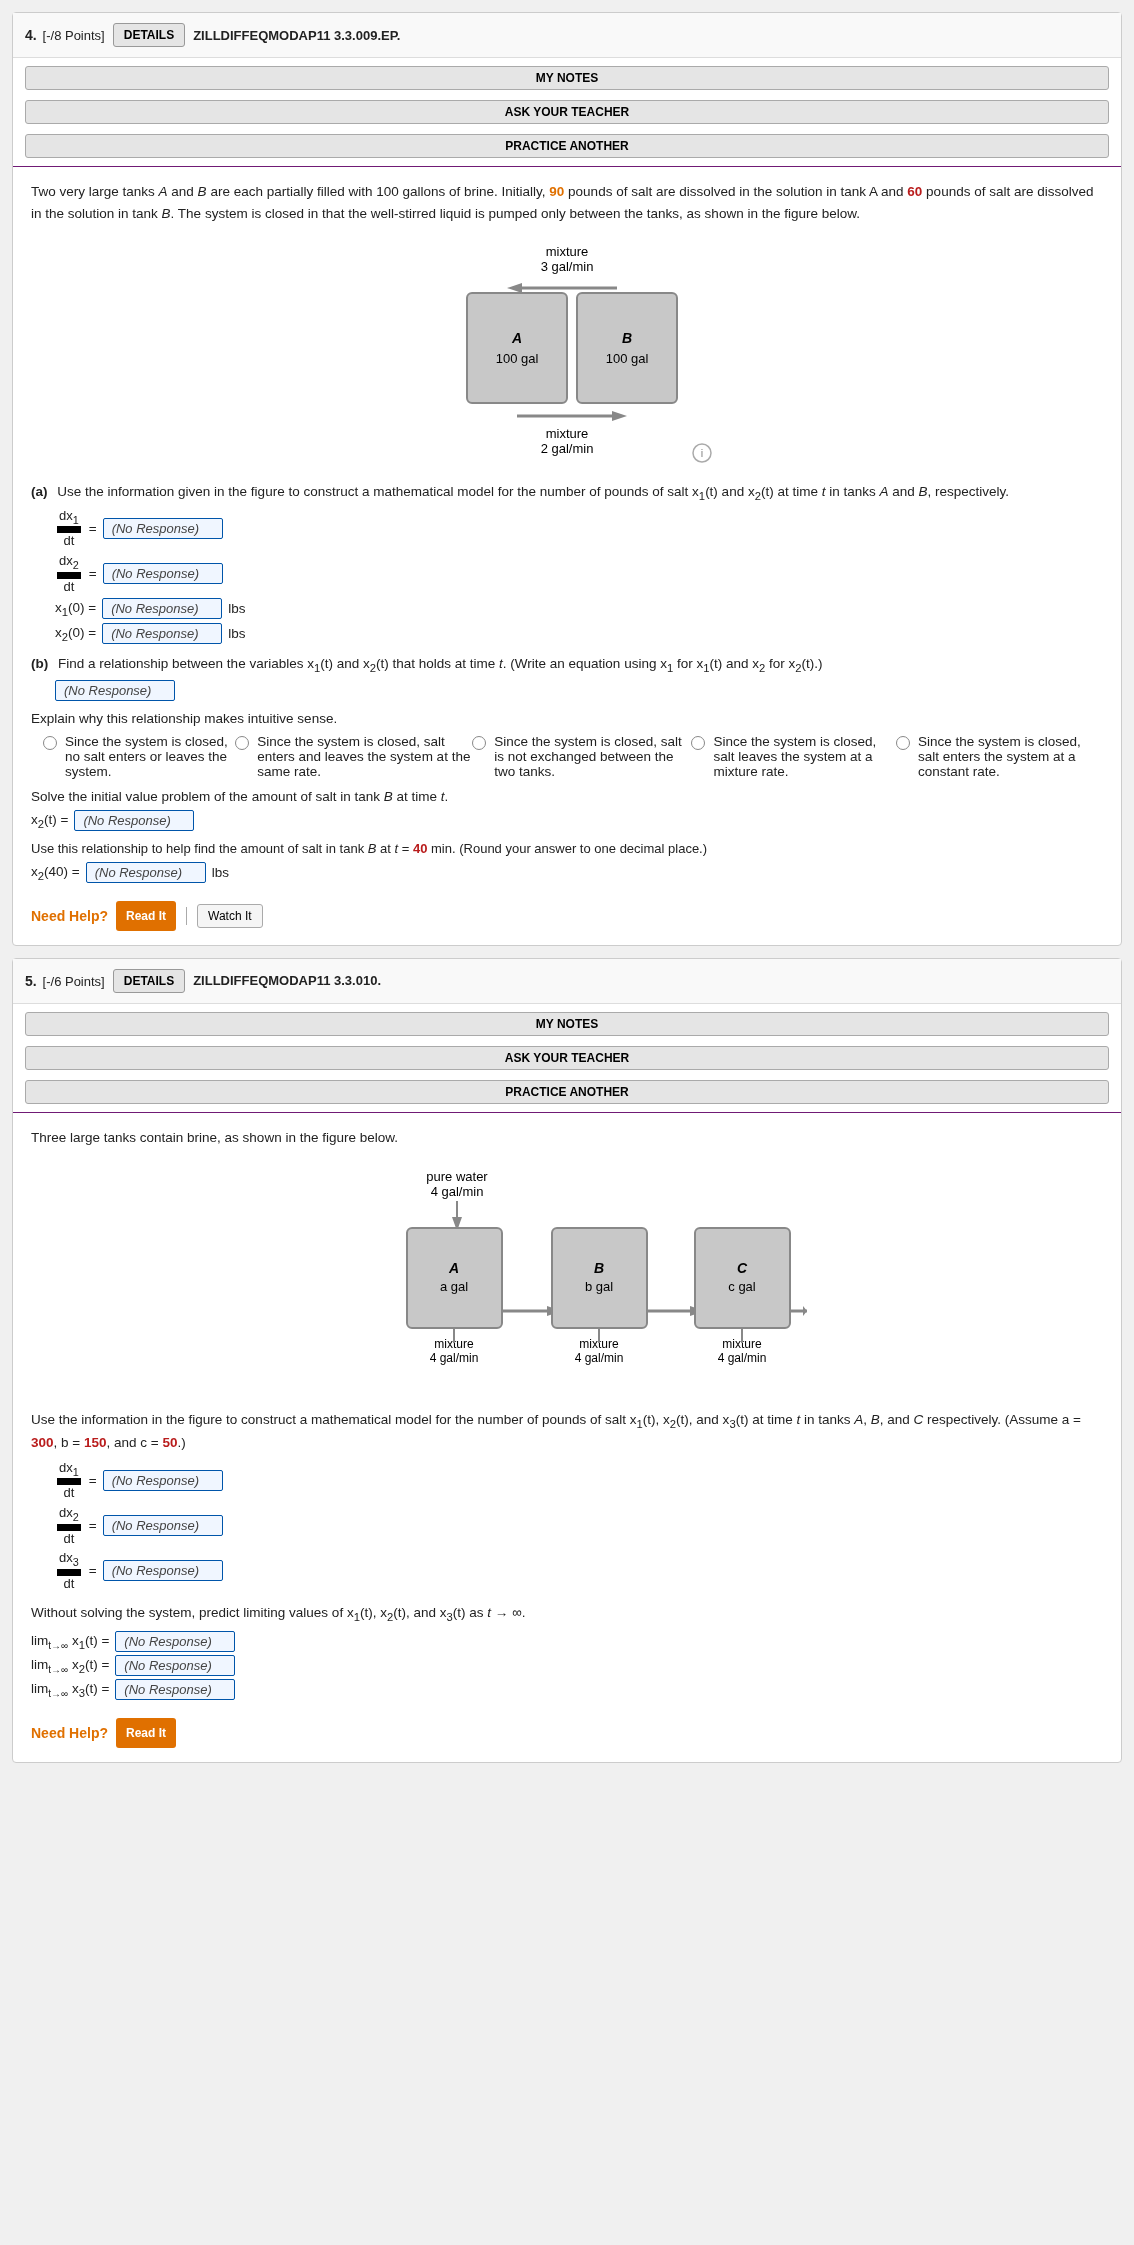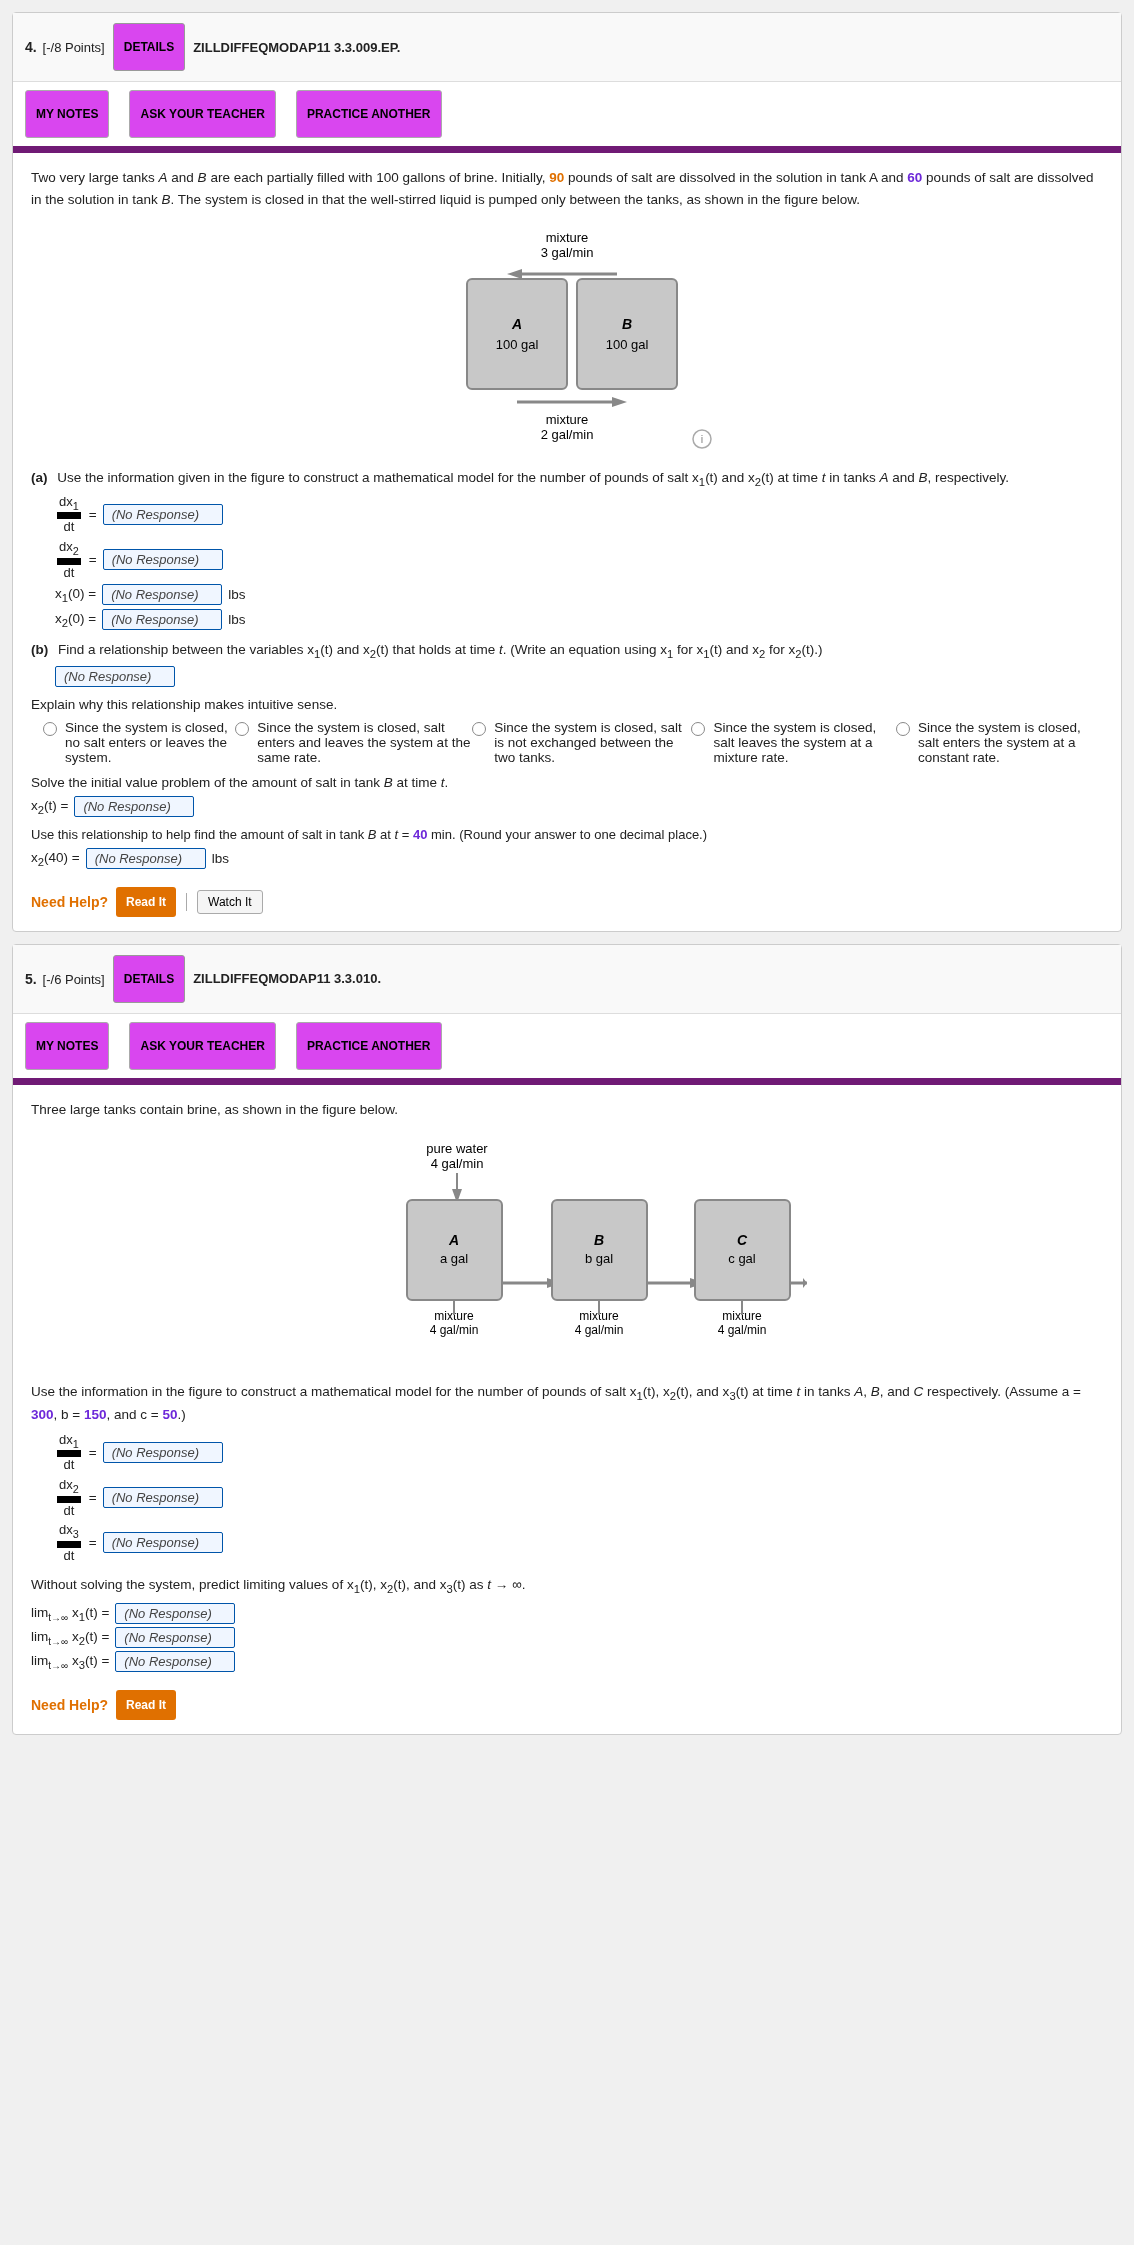--- a/index.html
+++ b/index.html
@@ -24,48 +24,49 @@
       border-bottom: 1px solid #ddd;
       background: #f9f9f9;
       flex-wrap: wrap;
     }
     .problem-number {
       font-weight: bold;
       font-size: 14px;
     }
     .btn {
       border: 1px solid #aaa;
-      background: #d946ef;
-      padding: 16px 10px;
+      background: #e5e5e5;
+      padding: 4px 10px;
       font-size: 12px;
       border-radius: 3px;
       cursor: pointer;
       font-weight: bold;
     }
     .btn-details { border: 1px solid #999; }
     .problem-actions {
       display: flex;
-      gap: 20px;
+      gap: 10px;
       padding: 8px 12px;
-      border-bottom: 7px solid #701a75;
+      border-bottom: 1px solid #701a75;
       flex-wrap: wrap;
+      flex-direction: column;
     }
     .btn-mynotes { border: 1px solid #aaa; }
     .btn-ask { border: 1px solid #aaa; }
     .btn-practice { border: 1px solid #aaa; }
     .problem-body {
       padding: 14px 18px;
     }
     .intro-text {
       font-size: 13.5px;
       line-height: 1.6;
       margin-bottom: 14px;
     }
     .highlight-orange { color: #e07000; font-weight: bold; }
-    .highlight-blue { color: #6d28d9; font-weight: bold; }
+    .highlight-blue { color: #b91c1c; font-weight: bold; }
     .figure-container {
       display: flex;
       flex-direction: column;
       align-items: center;
       margin: 10px 0 16px 0;
       position: relative;
     }
     
     .part-a, .part-b {
       margin-bottom: 12px;

